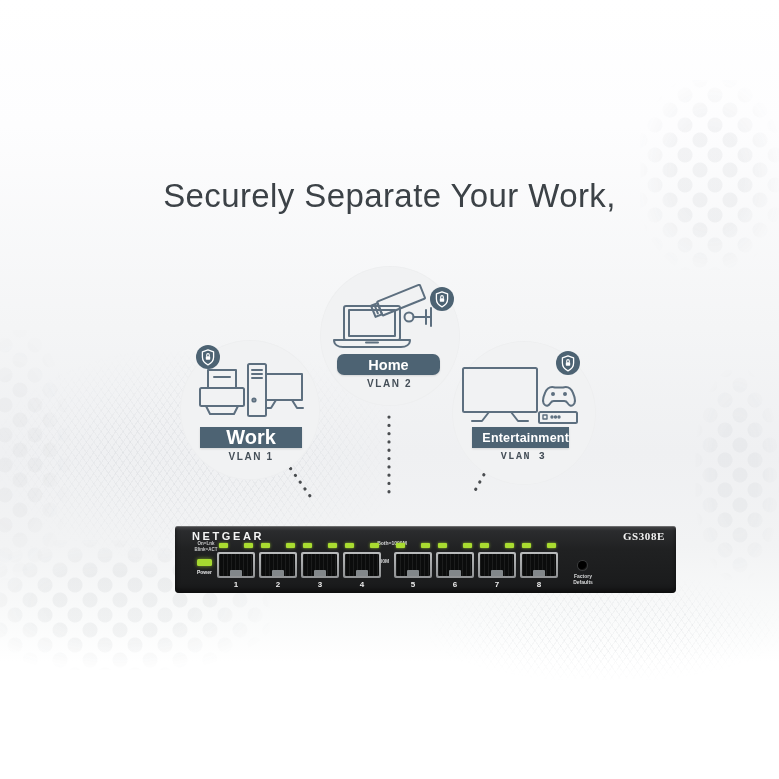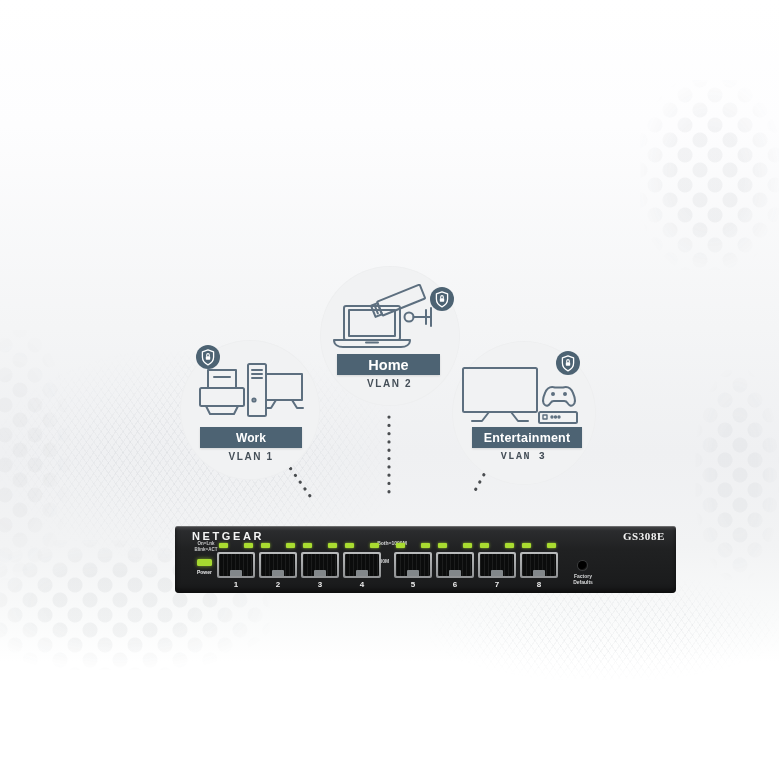--- a/index.html
+++ b/index.html
@@ -74,20 +74,21 @@
 <div id="canvas">
 
   <div class="abs dots" style="left:640px;top:80px;width:139px;height:190px;"></div>
   <div class="abs dots" style="left:695px;top:370px;width:84px;height:210px;opacity:.7;"></div>
   <div class="abs dots" style="left:-30px;top:540px;width:300px;height:130px;"></div>
   <div class="abs dots" style="left:-40px;top:330px;width:110px;height:250px;opacity:.55;"></div>
   <div class="abs mesh" style="left:0;top:350px;width:400px;height:210px;"></div>
   <div class="abs mesh" style="left:430px;top:575px;width:349px;height:105px;"></div>
 
   <div class="abs title">
+    <div>Securely Separate Your Work,</div>
   </div>
 
   <svg class="abs" style="left:0;top:0;" width="779" height="779" viewBox="0 0 779 779">
     <path d="M281 455 L310 496" stroke="#4a4d50" stroke-width="3.2" stroke-linecap="round" stroke-dasharray="0.1 8.2" fill="none"></path>
     <path d="M389 417 L389 496" stroke="#4a4d50" stroke-width="3.2" stroke-linecap="round" stroke-dasharray="0.1 8.2" fill="none"></path>
     <path d="M496 453 L472 496" stroke="#4a4d50" stroke-width="3.2" stroke-linecap="round" stroke-dasharray="0.1 8.2" fill="none"></path>
   </svg>
 
   <div class="abs circle" style="left:180px;top:340px;width:140px;height:140px;"></div>
   <svg class="abs badge" style="left:196px;top:345px;" viewBox="0 0 24 24">
@@ -105,21 +106,21 @@
       <rect x="70" y="12" width="36" height="26"></rect>
       <path d="M80 38 l-5 8 h-6"></path>
         <path d="M96 38 l5 8 h6"></path>
       <rect x="52" y="2" width="18" height="52" rx="1.5" fill="#f1f2f3"></rect>
       <path d="M56 8 H66"></path>
         <path d="M56 12 H66"></path>
         <path d="M56 16 H66"></path>
       <circle cx="58" cy="38" r="1.6"></circle>
     </g>
   </svg>
-  <div class="abs banner" style="left:200px;top:427px;width:102px;height:21px;font-size:12px;">
+  <div class="abs banner" style="left:200px;top:427px;width:102px;height:21px;font-size:20px;">
     <span>Work</span>
   </div>
   <div class="abs vlan" style="left:200px;top:451px;width:102px;">VLAN 1</div>
 
   <div class="abs circle" style="left:320px;top:266px;width:140px;height:140px;"></div>
   <svg class="abs badge" style="left:430px;top:287px;" viewBox="0 0 24 24">
     <circle cx="12" cy="12" r="12" fill="#4d6373"></circle>
     <path d="M12 4.8 L17.6 6.9 V12 C17.6 15.9 15.2 18.3 12 19.8 C8.8 18.3 6.4 15.9 6.4 12 V6.9 Z" stroke="#fff" stroke-width="1.3" fill="none" stroke-linejoin="round"></path>
     <path d="M10.7 11.4 v-1.5 a1.3 1.3 0 0 1 2.6 0 v1.5" stroke="#fff" stroke-width="1.1" fill="none"></path>
     <rect x="9.8" y="11.3" width="4.4" height="3.4" rx="0.6" fill="#fff"></rect>
@@ -135,21 +136,21 @@
       <path d="M83.5 33 H96"></path>
         <path d="M96 26 V40"></path>
         <path d="M96 33 h5"></path>
         <path d="M101 24 v18"></path>
       <rect x="14" y="22" width="56" height="34" rx="2"></rect>
       <rect x="19" y="26" width="46" height="26"></rect>
       <path d="M4 56 h76 c0 4.5 -4 7 -9 7 H13 c-5 0 -9 -2.5 -9 -7 z"></path>
       <path d="M36 58.5 h12"></path>
     </g>
   </svg>
-  <div class="abs banner" style="left:337px;top:354px;width:103px;height:21px;font-size:14.5px;">
+  <div class="abs banner" style="left:337px;top:354px;width:103px;height:21px;font-size:14.5px;border-radius:7px;">
     <span>Home</span>
   </div>
   <div class="abs vlan" style="left:338px;top:378px;width:103px;">VLAN 2</div>
 
   <div class="abs circle" style="left:452px;top:341px;width:144px;height:144px;"></div>
   <svg class="abs badge" style="left:556px;top:351px;" viewBox="0 0 24 24">
     <circle cx="12" cy="12" r="12" fill="#4d6373"></circle>
     <path d="M12 4.8 L17.6 6.9 V12 C17.6 15.9 15.2 18.3 12 19.8 C8.8 18.3 6.4 15.9 6.4 12 V6.9 Z" stroke="#fff" stroke-width="1.3" fill="none" stroke-linejoin="round"></path>
     <path d="M10.7 11.4 v-1.5 a1.3 1.3 0 0 1 2.6 0 v1.5" stroke="#fff" stroke-width="1.1" fill="none"></path>
     <rect x="9.8" y="11.3" width="4.4" height="3.4" rx="0.6" fill="#fff"></rect>
@@ -162,21 +163,21 @@
       <path d="M84 27 q3 -7.5 10 -5.5 h8 q7 -2 10 5.5 q4 9 0 12 q-3 2 -5.5 -2 q-1.2 -2 -3.2 -2 h-10.6 q-2 0 -3.2 2 q-2.5 4 -5.5 2 q-4 -3 0 -12 z"></path>
       <circle cx="92" cy="28" r="1" fill="#5d6f7f"></circle>
         <circle cx="104" cy="28" r="1" fill="#5d6f7f"></circle>
       <rect x="78" y="46" width="38" height="11" rx="1.5" fill="#f1f2f3"></rect>
       <rect x="82" y="49" width="4" height="4" stroke-width="1.4"></rect>
       <circle cx="91" cy="51" r="0.7" fill="#5d6f7f"></circle>
         <circle cx="94.5" cy="51" r="0.7" fill="#5d6f7f"></circle>
         <circle cx="98" cy="51" r="0.7" fill="#5d6f7f"></circle>
     </g>
   </svg>
-  <div class="abs banner" style="left:472px;top:427px;width:110px;height:21px;font-size:12.5px;letter-spacing:.2px;">
+  <div class="abs banner" style="left:472px;top:427px;width:97px;height:21px;font-size:12.5px;letter-spacing:.2px;justify-content:flex-end;">
     <span>Entertainment</span>
   </div>
   <div class="abs vlan" style="left:472px;top:451px;width:103px;font-family:Liberation Mono, monospace;">VLAN 3</div>
 
   <div class="abs" id="shadow"></div>
   <div class="abs foot" style="left:184px;top:564px;width:50px;height:11px;"></div>
   <div class="abs foot" style="left:548px;top:564px;width:50px;height:11px;"></div>
   <div class="abs" id="understrip"></div>
 
   <div class="abs" id="switch">

